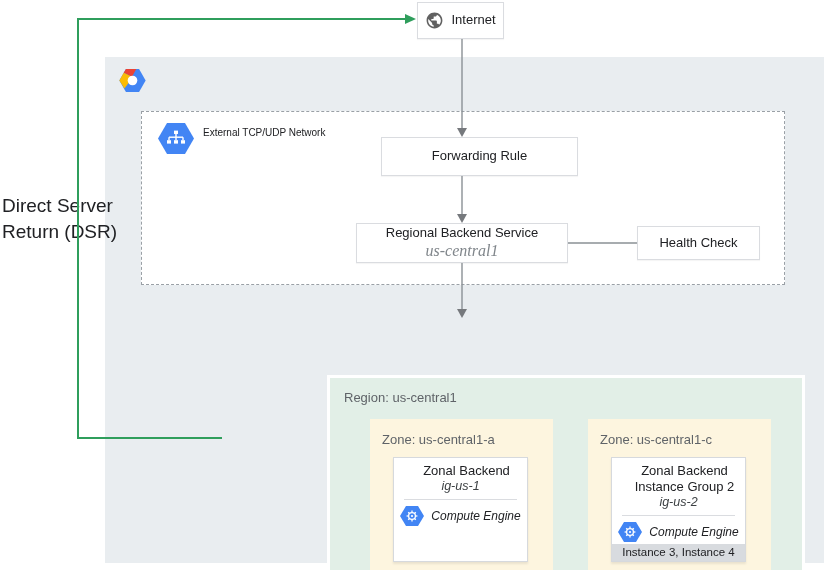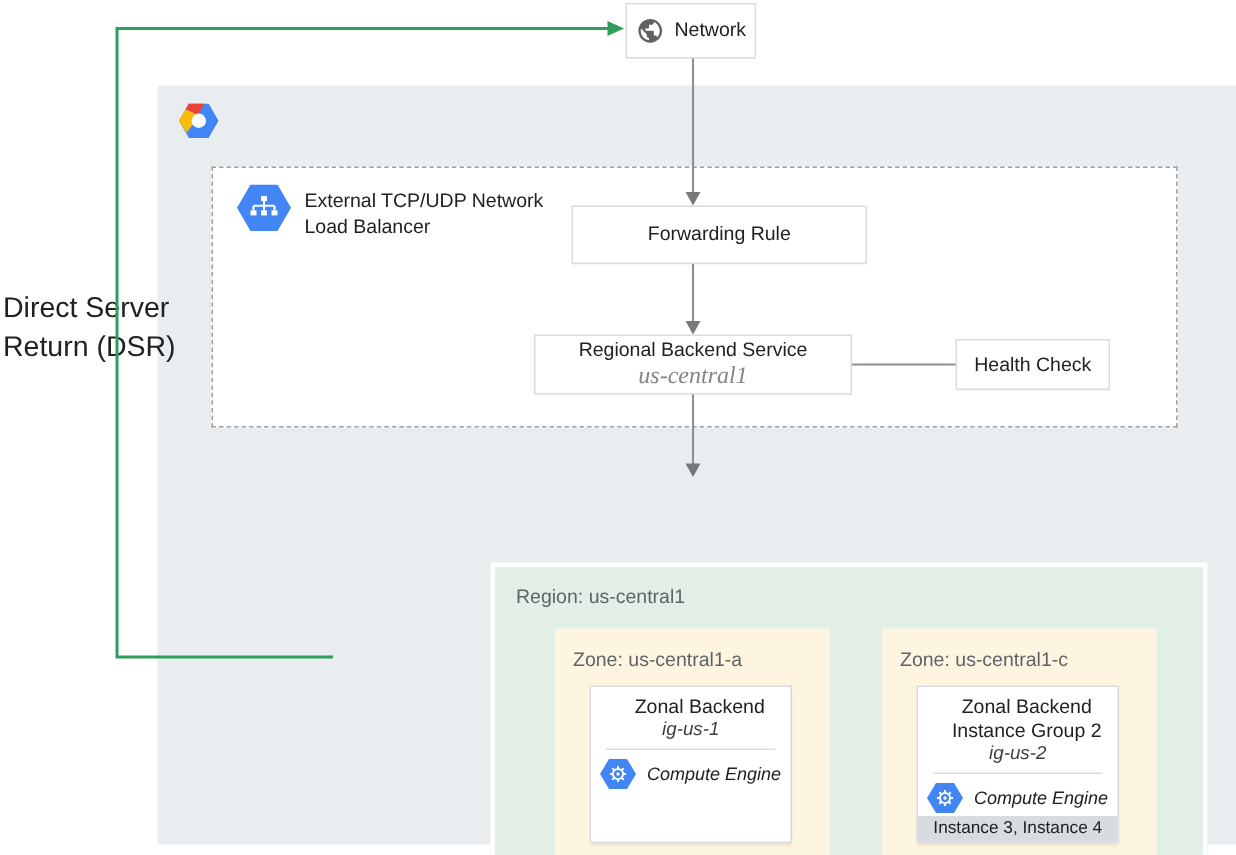--- a/index.html
+++ b/index.html
@@ -12,33 +12,33 @@
   
   .gcp-panel{left:105px;top:57px;width:719px;height:506px;background:#e9edf0;}
   .gcp-brand{left:14px;top:10px;height:26px;display:flex;align-items:center;gap:9px;}
   .brand-text{font-size:17px;letter-spacing:.2px;white-space:nowrap;}
   .brand-text .g1{color:#5f6368;}
   .brand-text .g2{color:#75797e;}
 
   
   .lb-box{left:36px;top:54px;width:644px;height:174px;background:#ffffff;border:1px dashed #9aa0a6;}
   .lb-head{left:16px;top:11px;display:flex;align-items:flex-start;gap:9px;}
-  .lb-label{font-size:13px;line-height:1.3;padding-top:3px;}
+  .lb-label{font-size:10px;line-height:1.3;padding-top:3px;}
 
   
   .node{background:#fff;border:1px solid #dadce0;display:flex;flex-direction:column;
         align-items:center;justify-content:center;font-size:13px;line-height:1.25;
         box-shadow:0 1px 1px rgba(0,0,0,.04);}
   .node .sub{font-size:16px;font-style:italic;color:#80868b;font-family:Liberation Serif, serif;}
 
   .internet-box{left:417px;top:2px;width:87px;height:37px;flex-direction:row;gap:7px;}
 
   .fwd-box{left:381px;top:137px;width:197px;height:39px;}
   .rbs-box{left:356px;top:223px;width:212px;height:40px;}
-  .hc-box{left:637px;top:226px;width:103px;height:34px;}
+  .hc-box{left:637px;top:226px;width:123px;height:34px;}
 
   
   .region-box{left:222px;top:318px;width:478px;height:234px;background:#e2efe7;border:3px solid #ffffff;}
   .region-label{left:14px;top:12px;font-size:13px;color:#5f6368;}
   .zone-box{width:183px;height:173px;background:#fdf5df;top:41px;}
   .zone-a{left:40px;} .zone-c{left:258px;}
   .zone-label{left:12px;top:13px;font-size:13px;color:#5f6368;position:absolute;text-align:right;}
 
   .group-box{left:23px;top:38px;width:135px;height:105px;background:#fff;border:1px solid #d6d9dd;
              display:flex;flex-direction:column;box-shadow:0 2px 2px rgba(0,0,0,.08);}
@@ -87,21 +87,20 @@
             <g fill="#ffffff">
               <rect x="16" y="7.6" width="4" height="3.4"></rect>
               <rect x="9" y="17.2" width="4" height="3.4"></rect>
               <rect x="16" y="17.2" width="4" height="3.4"></rect>
               <rect x="23" y="17.2" width="4" height="3.4"></rect>
             </g>
           </svg>
         </span>
         <div class="lb-label">
           <div>External TCP/UDP Network</div>
-          <div>Load Balancer</div>
         </div>
       </div>
     </div>
 
     <div class="abs region-box">
       <div class="abs region-label">Region: us-central1</div>
 
       <div class="abs zone-box zone-a">
         <div class="zone-label">Zone: us-central1-a</div>
         <div class="abs group-box">
@@ -167,21 +166,21 @@
       </div>
     </div>
   </div>
 
   <div class="abs node internet-box">
     <span style="display:inline-flex;">
       <svg width="19" height="19" viewBox="0 0 24 24">
         <path fill="#616161" d="M12 2C6.48 2 2 6.48 2 12s4.48 10 10 10 10-4.48 10-10S17.52 2 12 2zm-1 17.93c-3.95-.49-7-3.85-7-7.93 0-.62.08-1.21.21-1.79L9 15v1c0 1.1.9 2 2 2v1.93zm6.9-2.54c-.26-.81-1-1.39-1.9-1.39h-1v-3c0-.55-.45-1-1-1H8v-2h2c.55 0 1-.45 1-1V7h2c1.1 0 2-.9 2-2v-.41c2.93 1.19 5 4.06 5 7.41 0 2.08-.8 3.97-2.1 5.39z"></path>
       </svg>
     </span>
-    <span>Network</span>
+    <span>Internet</span>
   </div>
 
   <div class="abs node fwd-box">
     <span>Forwarding Rule</span>
   </div>
 
   <div class="abs node rbs-box">
     <span>Regional Backend Service</span>
     <span class="sub">us-central1</span>
   </div>

